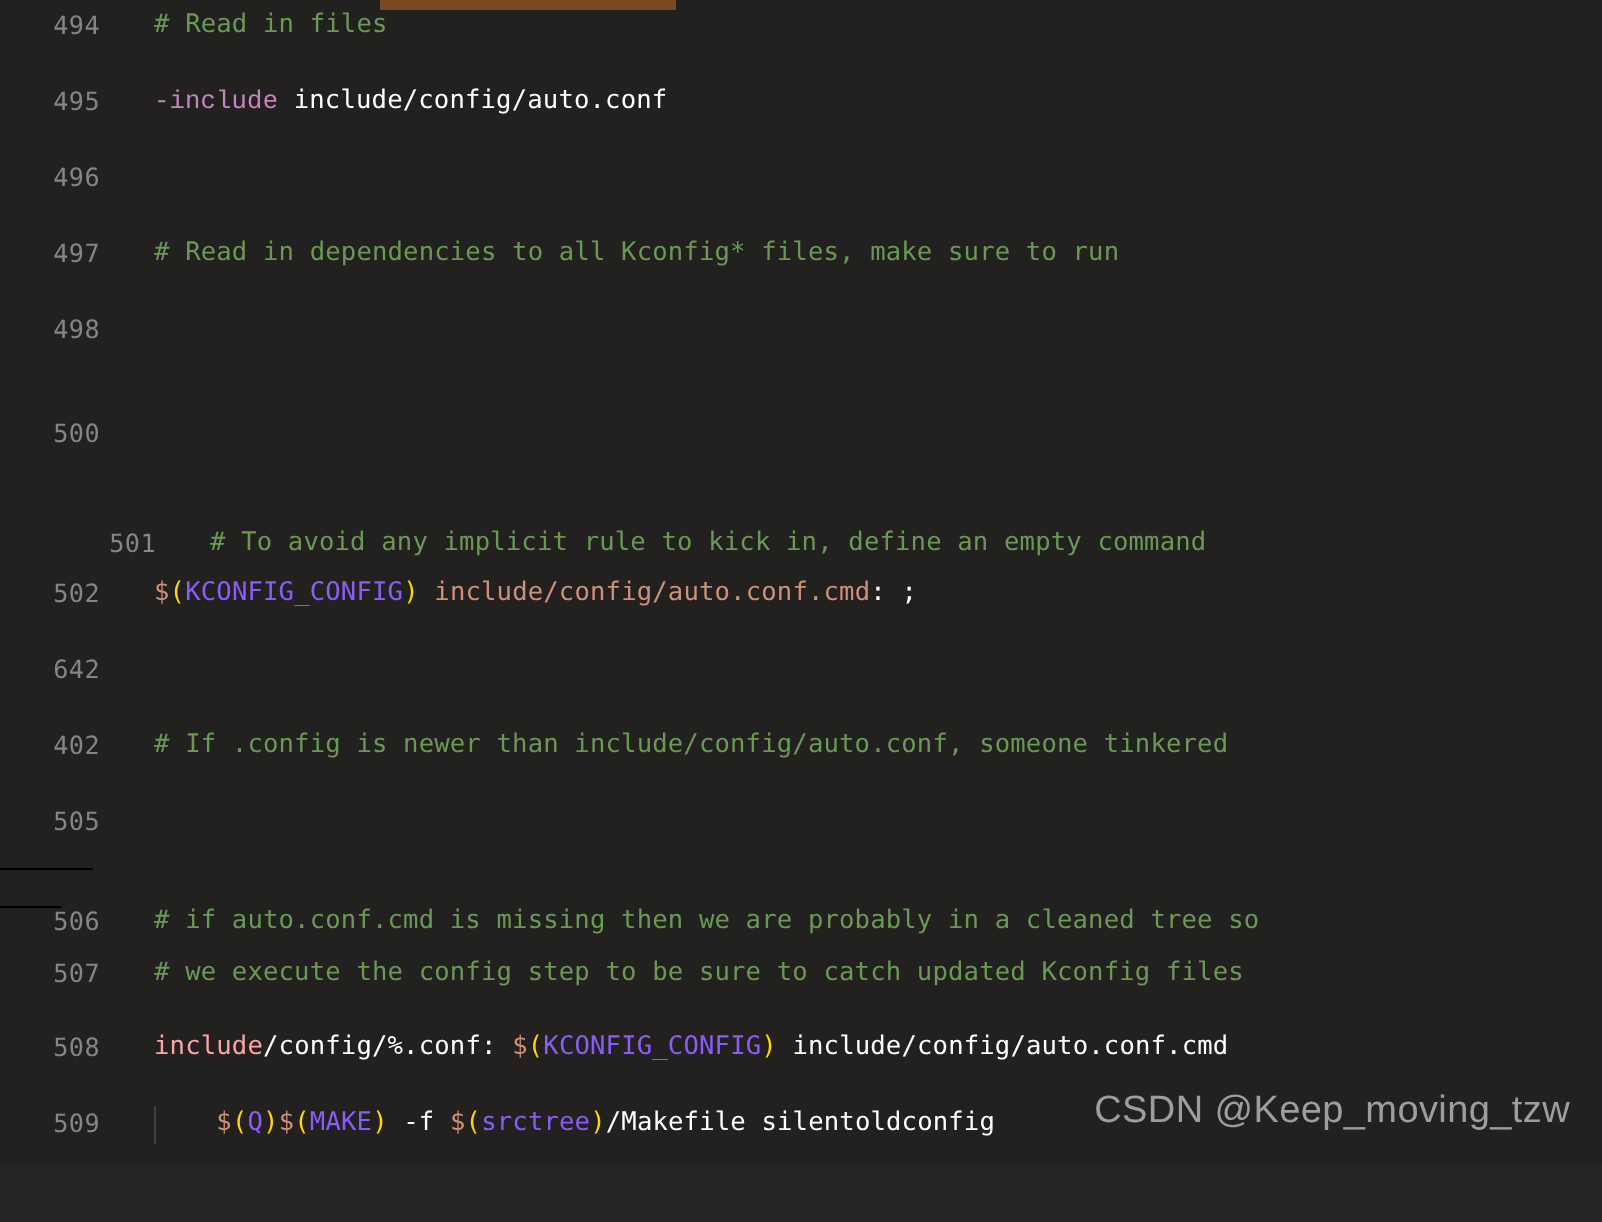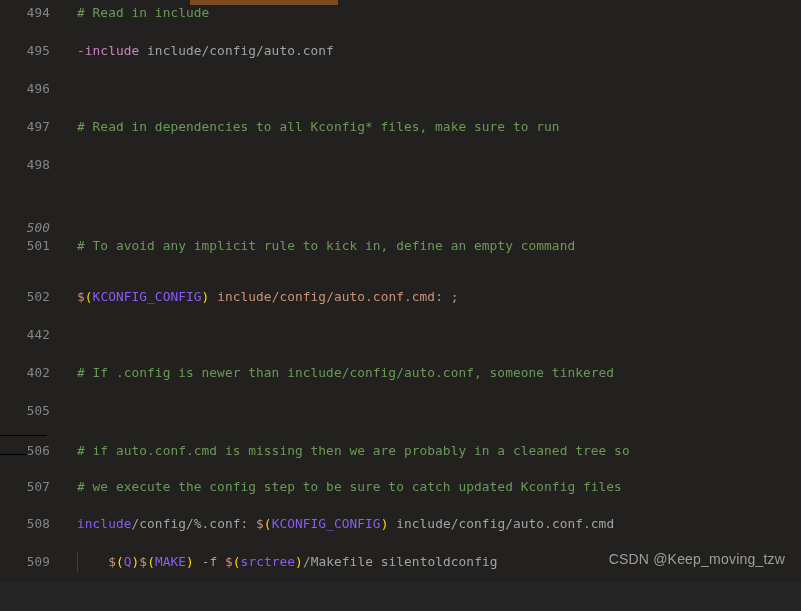--- a/index.html
+++ b/index.html
@@ -48,25 +48,25 @@
   }
   .content {
     position: absolute;
     left: 77px;
     top: 0;
     white-space: pre;
     letter-spacing: 0.08px;
   }
   
   .cmt   { color: #6a9955; }
-  .kw    { color: #c586c0; }
+  .kw    { color: #c586c0; font-family: Liberation Mono, monospace; }
   .str   { color: #ce9178; }
   .var   { color: #8b5cf6; }
-  .tgt   { color: #8b5cf6; }
-  .plain { color: #a3a3a3; }
+  .tgt   { color: #fca5a5; }
+  .plain { color: #ffffff; }
   .dollar{ color: #ce9178; }
   .paren { color: #ffd700; }
 
   .indent-guide {
     position: absolute;
     top: 0;
     width: 1px;
     height: 18.95px;
     background: #404040;
   }
@@ -85,40 +85,40 @@
     line-height: 11px;
     font-family: "DejaVu Sans Mono", monospace;
     overflow: hidden;
   }
   #watermark {
     position: absolute;
     right: 16px;
     bottom: 15px;
     color: #b9b9b9;
     font-family: "Liberation Sans", sans-serif;
-    font-size: 14px;
+    font-size: 19px;
     letter-spacing: 0.2px;
     opacity: 0.82;
   }
 </style>
 </head>
 <body>
 
 <div id="editor">
 
   <div class="sel-strip" style="left:190px; width:148px;"></div>
   <div class="sel-bits" style="left:77px; width:700px;">
     
   </div>
 
   <div class="code-area">
 
     <div class="line" style="top:4px;">
       <span class="lineno">494</span>
-      <span class="content"><span class="cmt"># Read in include</span></span>
+      <span class="content"><span class="cmt"># Read in files</span></span>
     </div>
 
     <div class="line" style="top:22.95px;">
       <span class="lineno">495</span>
       <span class="content"><span class="kw">-include</span><span class="plain"> include/config/auto.conf</span></span>
     </div>
 
     <div class="line" style="top:41.9px;">
       <span class="lineno">496</span>
       <span class="content"></span>
@@ -127,50 +127,50 @@
     <div class="line" style="top:60.85px;">
       <span class="lineno">497</span>
       <span class="content"><span class="cmt"># Read in dependencies to all Kconfig* files, make sure to run</span></span>
     </div>
 
     <div class="line" style="top:79.8px;">
       <span class="lineno">498</span>
     </div>
 
 
-    <div class="line" style="top:124px;font-style:italic;">
+    <div class="line" style="top:113px;">
       <span class="lineno">500</span>
       <span class="content"></span>
     </div>
 
-    <div class="line" style="top:123px;">
+    <div class="line" style="top:149px;margin-left:28px;">
       <span class="lineno">501</span>
       <span class="content"><span class="cmt"># To avoid any implicit rule to kick in, define an empty command</span></span>
     </div>
 
     <div class="line" style="top:155.6px;">
       <span class="lineno">502</span>
       <span class="content"><span class="dollar">$</span><span class="paren">(</span><span class="var">KCONFIG_CONFIG</span><span class="paren">)</span><span class="str"> include/config/auto.conf.cmd</span><span class="plain">: ;</span></span>
     </div>
 
     <div class="line" style="top:174.55px;">
-      <span class="lineno">442</span>
+      <span class="lineno">642</span>
       <span class="content"></span>
     </div>
 
     <div class="line" style="top:193.5px;">
       <span class="lineno">402</span>
       <span class="content"><span class="cmt"># If .config is newer than include/config/auto.conf, someone tinkered</span></span>
     </div>
 
     <div class="line" style="top:212.45px;text-decoration:underline;">
       <span class="lineno">505</span>
     </div>
 
-    <div class="line" style="top:234px;">
+    <div class="line" style="top:244px;">
       <span class="lineno">506</span>
       <span class="content"><span class="cmt"># if auto.conf.cmd is missing then we are probably in a cleaned tree so</span></span>
     </div>
 
     <div class="line" style="top:250.35px;">
       <span class="lineno">507</span>
       <span class="content"><span class="cmt"># we execute the config step to be sure to catch updated Kconfig files</span></span>
     </div>
 
     <div class="line" style="top:269.3px;">

